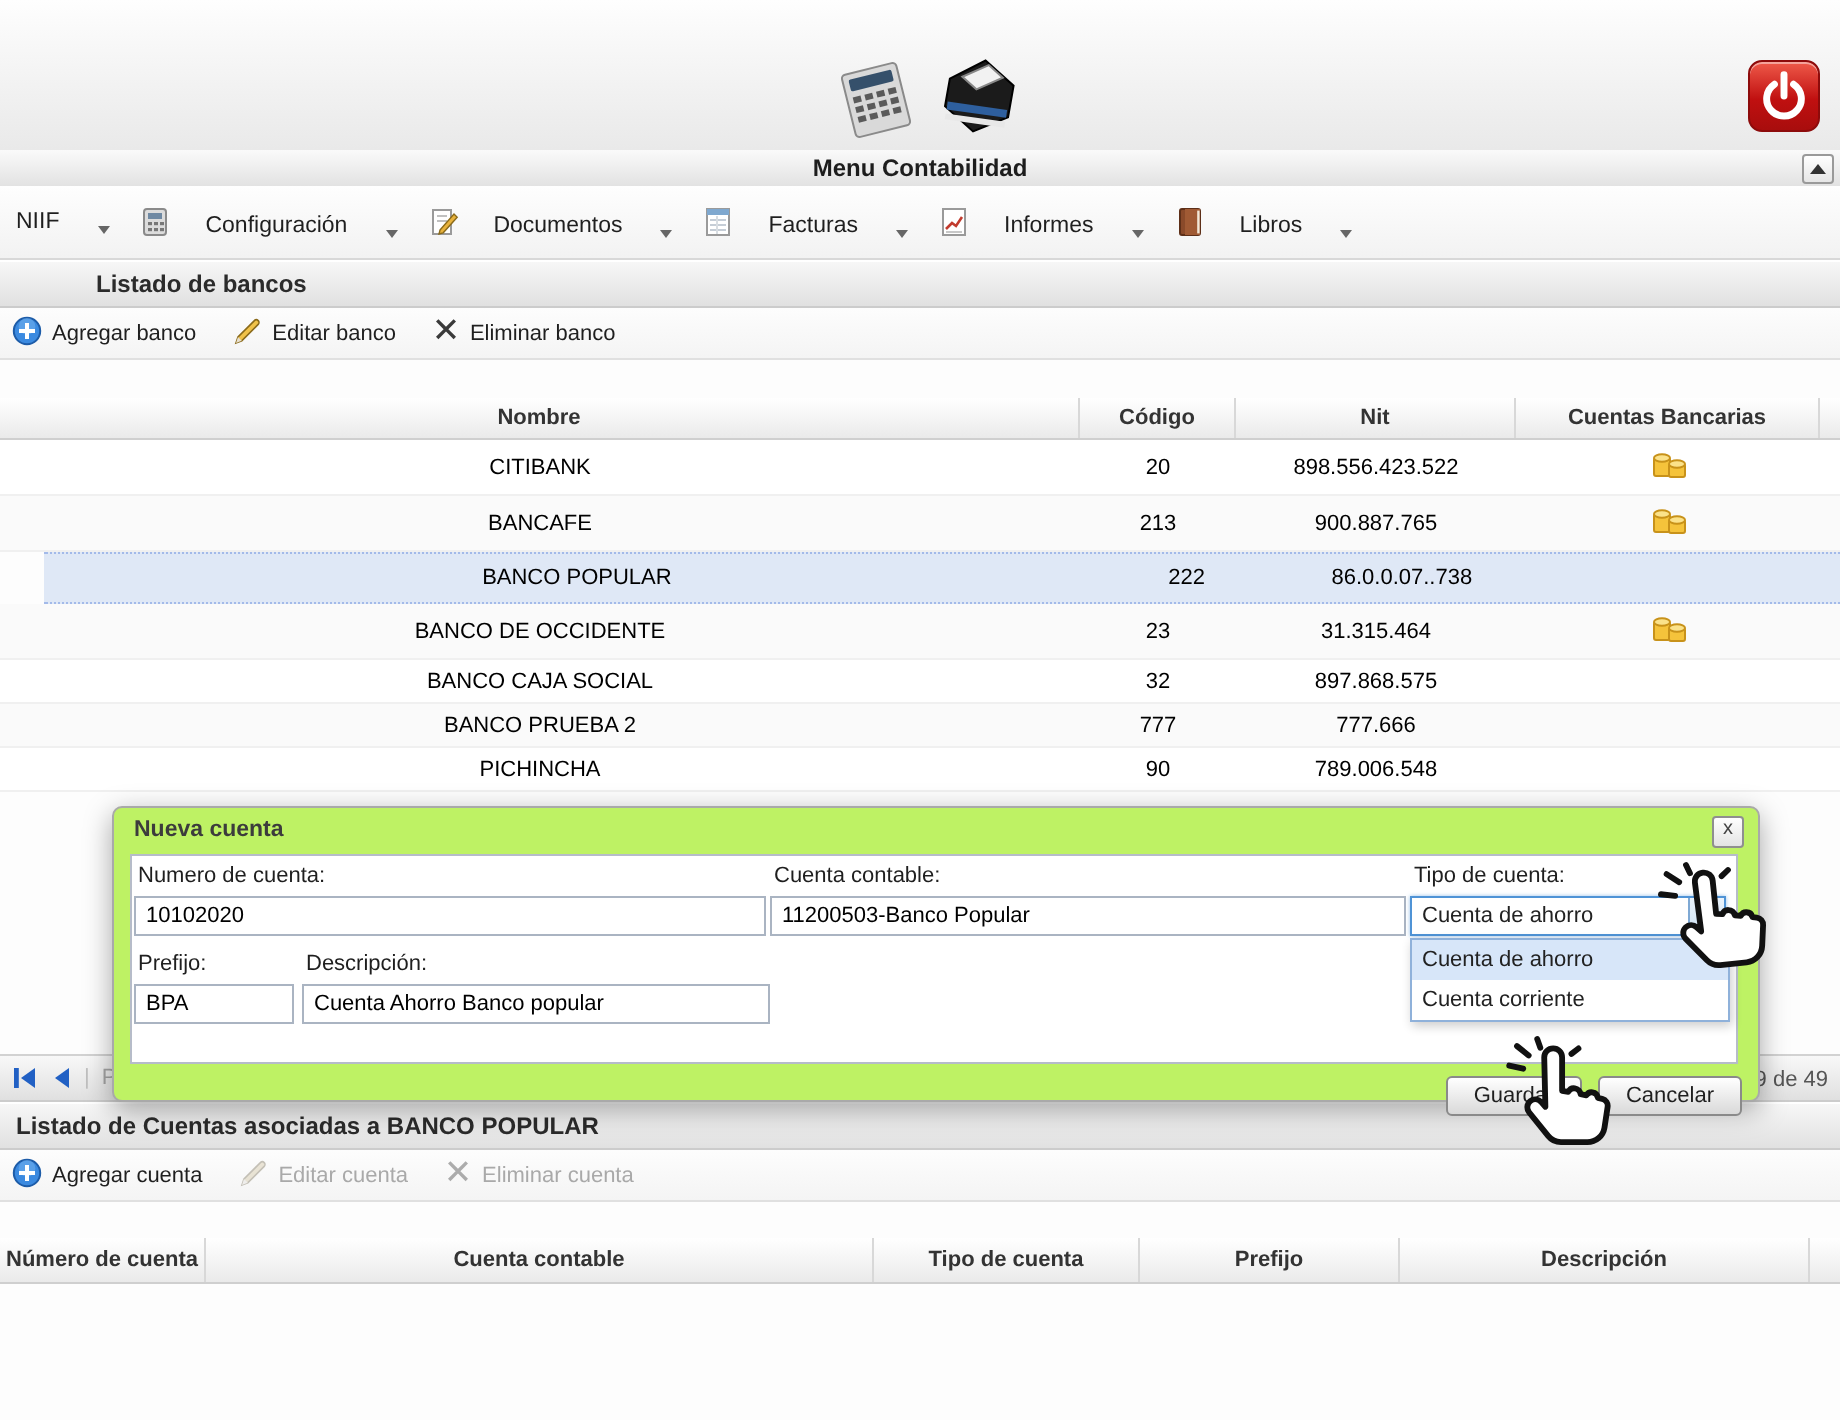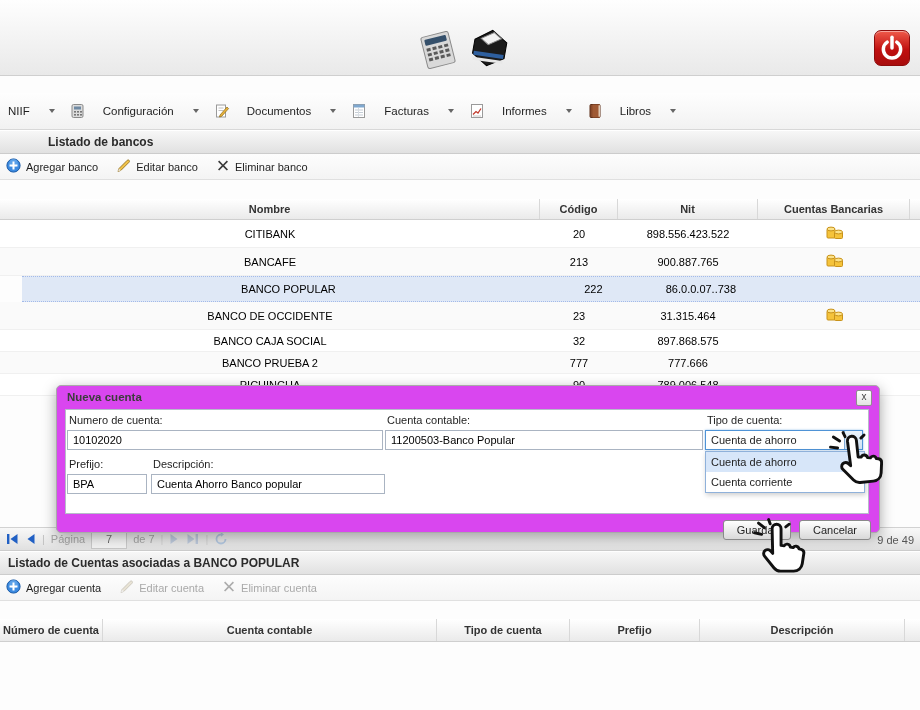--- a/index.html
+++ b/index.html
@@ -13,21 +13,21 @@
   .power-button{left:874px;top:30px;width:34px;height:34px;border-radius:7px;background:linear-gradient(#ef5a4a,#c01010 55%,#a80d0d);border:1px solid #8d0b0b;box-shadow:inset 0 1px 0 rgba(255,255,255,.45);cursor:pointer;}
 
   
   .title-bar{left:0;top:75px;width:920px;height:18px;background:linear-gradient(#fafafa,#e2e2e2);border-bottom:1px solid #c6c6c6;display:flex;align-items:center;justify-content:center;}
   .title-bar .t{font-weight:bold;font-size:12px;color:#1d1d1d;}
   .collapse-btn{position:absolute;right:3px;top:2px;width:14px;height:13px;background:linear-gradient(#fff,#e6e6e6);border:1px solid #9a9a9a;border-radius:2px;display:flex;align-items:center;justify-content:center;cursor:pointer;}
   .collapse-btn .tri{width:0;height:0;border-left:4px solid transparent;border-right:4px solid transparent;border-bottom:5px solid #333;}
 
   
   .menu-bar{left:0;top:93px;width:920px;height:37px;background:linear-gradient(#fefefe,#f2f2f2);border-bottom:1px solid #d8d8d8;display:flex;align-items:center;padding-left:8px;box-sizing:border-box;gap:15px;}
-  .menu-item{display:flex;align-items:center;gap:17px;cursor:pointer;color:#1f1f1f;font-size:11.5px;}
+  .menu-item{display:flex;align-items:flex-end;gap:17px;cursor:pointer;color:#1f1f1f;font-size:11.5px;}
   .menu-item .arrow{width:0;height:0;border-left:3.5px solid transparent;border-right:3.5px solid transparent;border-top:4px solid #666;margin-left:2px;}
   .menu-item svg{display:block;}
 
   
   .panel-header{width:920px;height:24px;background:linear-gradient(#f7f7f7,#e1e1e1);border-top:1px solid #fff;border-bottom:1px solid #cccccc;display:flex;align-items:center;padding-left:8px;box-sizing:border-box;font-weight:bold;font-size:12px;color:#2b2b2b;}
 
   
   .toolbar{width:920px;height:26px;background:linear-gradient(#fdfdfd,#f4f4f4);border-bottom:1px solid #e0e0e0;display:flex;align-items:center;padding-left:6px;box-sizing:border-box;gap:18px;}
   .tool-btn{display:flex;align-items:center;gap:5px;cursor:pointer;color:#1f1f1f;font-size:11px;}
   .tool-btn.disabled{color:#a9a9a9;cursor:default;}
@@ -44,21 +44,21 @@
   
   .paging-bar{left:0;top:527px;width:920px;height:24px;background:linear-gradient(#f8f8f8,#e0e0e0);border-top:1px solid #d2d2d2;border-bottom:1px solid #cccccc;display:flex;align-items:center;padding:0 6px;box-sizing:border-box;gap:6px;z-index:5;}
   .pg-sep{color:#bfbfbf;}
   .pg-faded{display:flex;align-items:center;gap:6px;opacity:.55;}
   .pg-label{color:#6b6b6b;}
   .pg-input{width:30px;height:15px;border:1px solid #b3b3b3;background:#fff;font-size:11px;text-align:center;font-family:inherit;}
   .pg-status{position:absolute;right:6px;top:6px;color:#555;font-size:11px;}
   .pg-btn{display:flex;align-items:center;cursor:pointer;}
 
   
-  .modal{left:56px;top:385px;width:822px;height:146px;background:#d946ef;border:1px solid #a9a9a9;border-radius:5px;box-shadow:0 4px 14px rgba(0,0,0,.35);z-index:40;}
+  .modal{left:56px;top:403px;width:822px;height:146px;background:#bef264;border:1px solid #a9a9a9;border-radius:5px;box-shadow:0 4px 14px rgba(0,0,0,.35);z-index:40;}
   .modal-title{position:absolute;left:10px;top:5px;font-weight:bold;font-size:11.5px;color:#3c3c3c;}
   .modal-close{position:absolute;right:7px;top:4px;width:14px;height:14px;background:linear-gradient(#fff,#e3e3e3);border:1px solid #8f8f8f;border-radius:2px;font-size:10px;line-height:12px;text-align:center;color:#444;cursor:pointer;}
   .modal-form{position:absolute;left:8px;top:23px;width:804px;height:105px;background:#fff;border:1px solid #b6bcc9;box-sizing:border-box;}
   .fld-label{position:absolute;font-size:11px;color:#1f1f1f;}
   .fld-input{position:absolute;height:20px;border:1px solid #aab4c2;background:#fff;font-size:11px;font-family:inherit;padding:0 5px;box-sizing:border-box;}
   .combo{position:absolute;height:20px;border:1px solid #4f93d6;background:#fff;box-sizing:border-box;display:flex;align-items:center;box-shadow:0 0 2px rgba(80,150,220,.6);cursor:pointer;}
   .combo .val{flex:1;padding-left:5px;font-size:11px;}
   .combo .trigger{width:17px;height:100%;background:linear-gradient(#eaf3fb,#cde0f2);border-left:1px solid #7fa9d4;display:flex;align-items:center;justify-content:center;}
   .combo .trigger .tri{width:0;height:0;border-left:3.5px solid transparent;border-right:3.5px solid transparent;border-top:4.5px solid #3a6ea8;}
   .dropdown{position:absolute;border:1px solid #8fb1da;background:#fff;box-shadow:1px 2px 5px rgba(0,0,0,.2);z-index:55;}
@@ -111,20 +111,26 @@
   </div>
   <div class="abs power-button" title="">
     <span>
       <svg width="32" height="32" viewBox="0 0 24 24" style="margin:1px;">
         <path d="M8.4 7.6 A6.5 6.5 0 1 0 15.6 7.6" fill="none" stroke="#fff" stroke-width="2.6" stroke-linecap="round"></path>
         <line x1="12" y1="4" x2="12" y2="12" stroke="#fff" stroke-width="2.6" stroke-linecap="round"></line>
       </svg>
     </span>
   </div>
 
+  <div class="abs title-bar">
+    <span class="t">Menu Contabilidad</span>
+    <span class="collapse-btn">
+        <span class="tri"></span>
+      </span>
+  </div>
 
   <div class="abs menu-bar" id="menu-bar">
       <div class="menu-item">
         <span>NIIF</span>
         <span class="arrow"></span>
       </div>
       <div class="menu-item">
         <span>
           <svg width="16" height="16" viewBox="0 0 16 16">
             <rect x="2" y="1.5" width="11" height="13" rx="1.5" fill="#dcdcdc" stroke="#8a8a8a"></rect>

